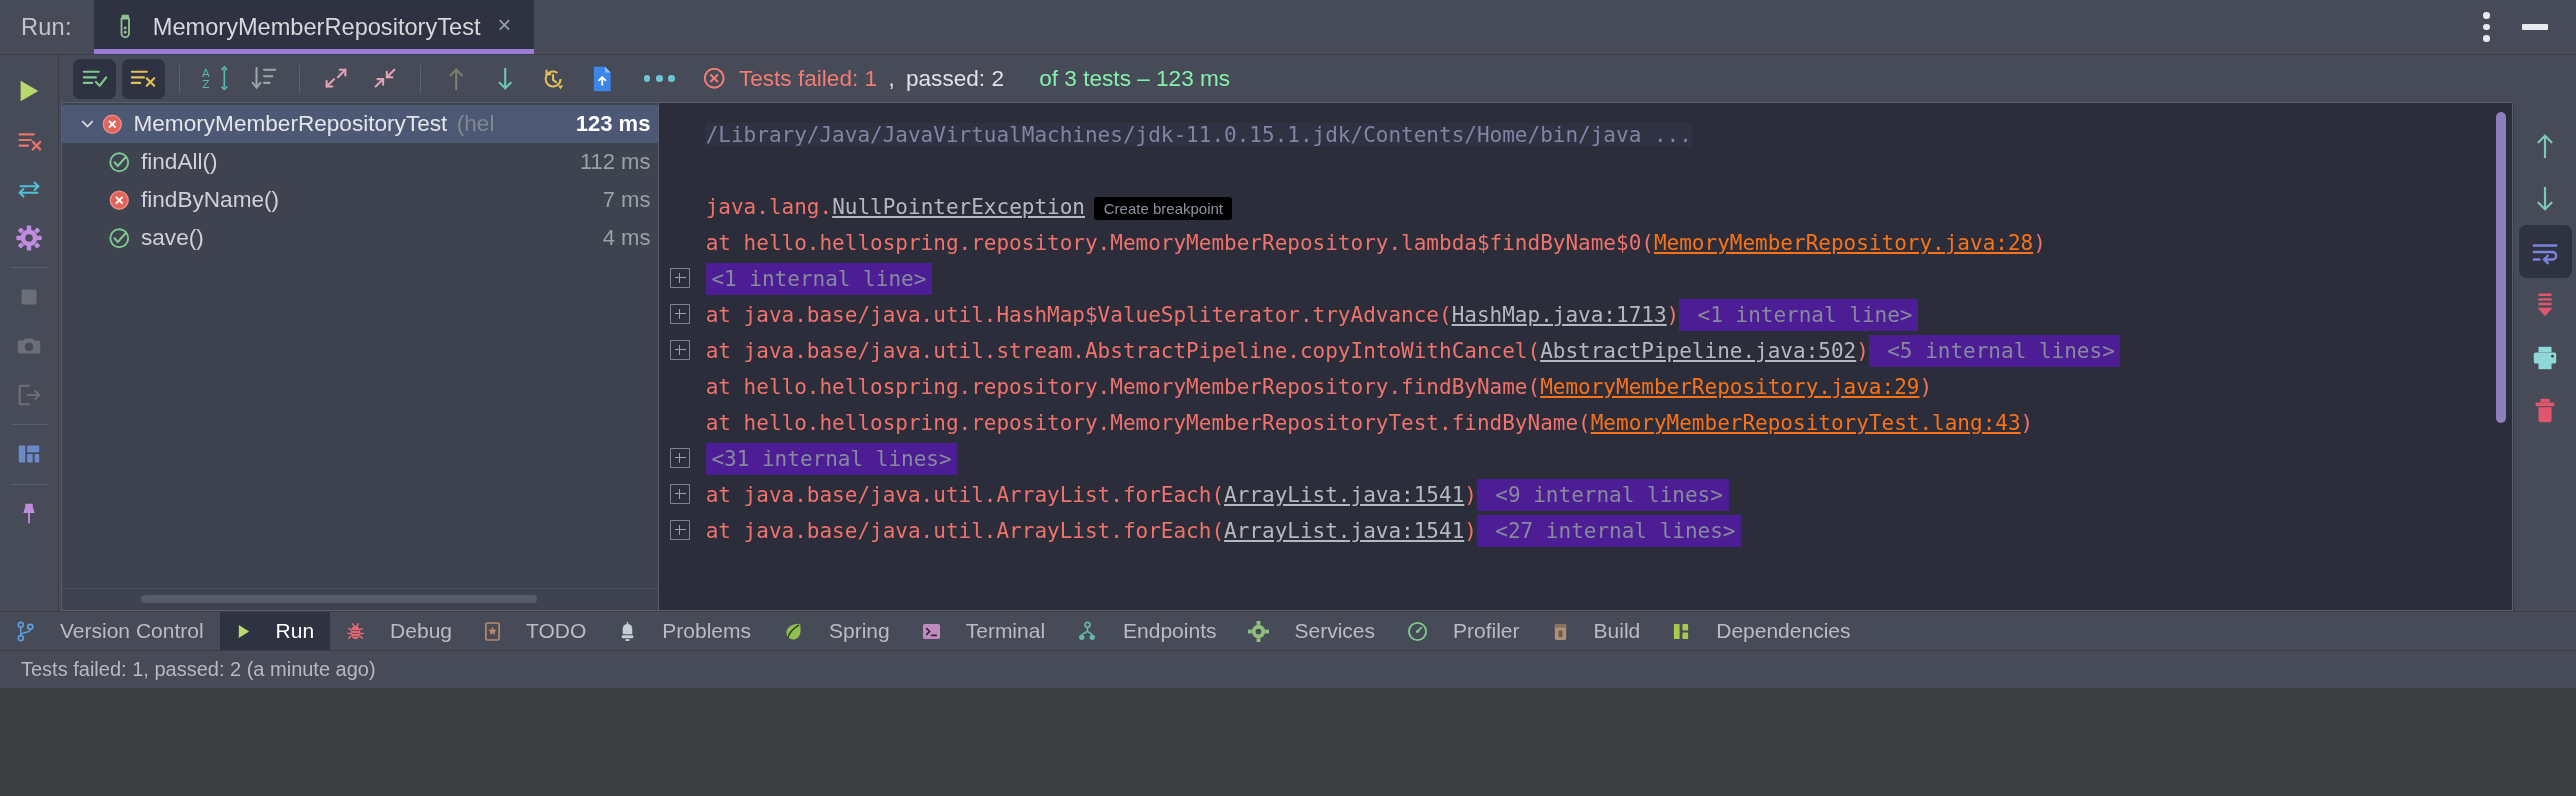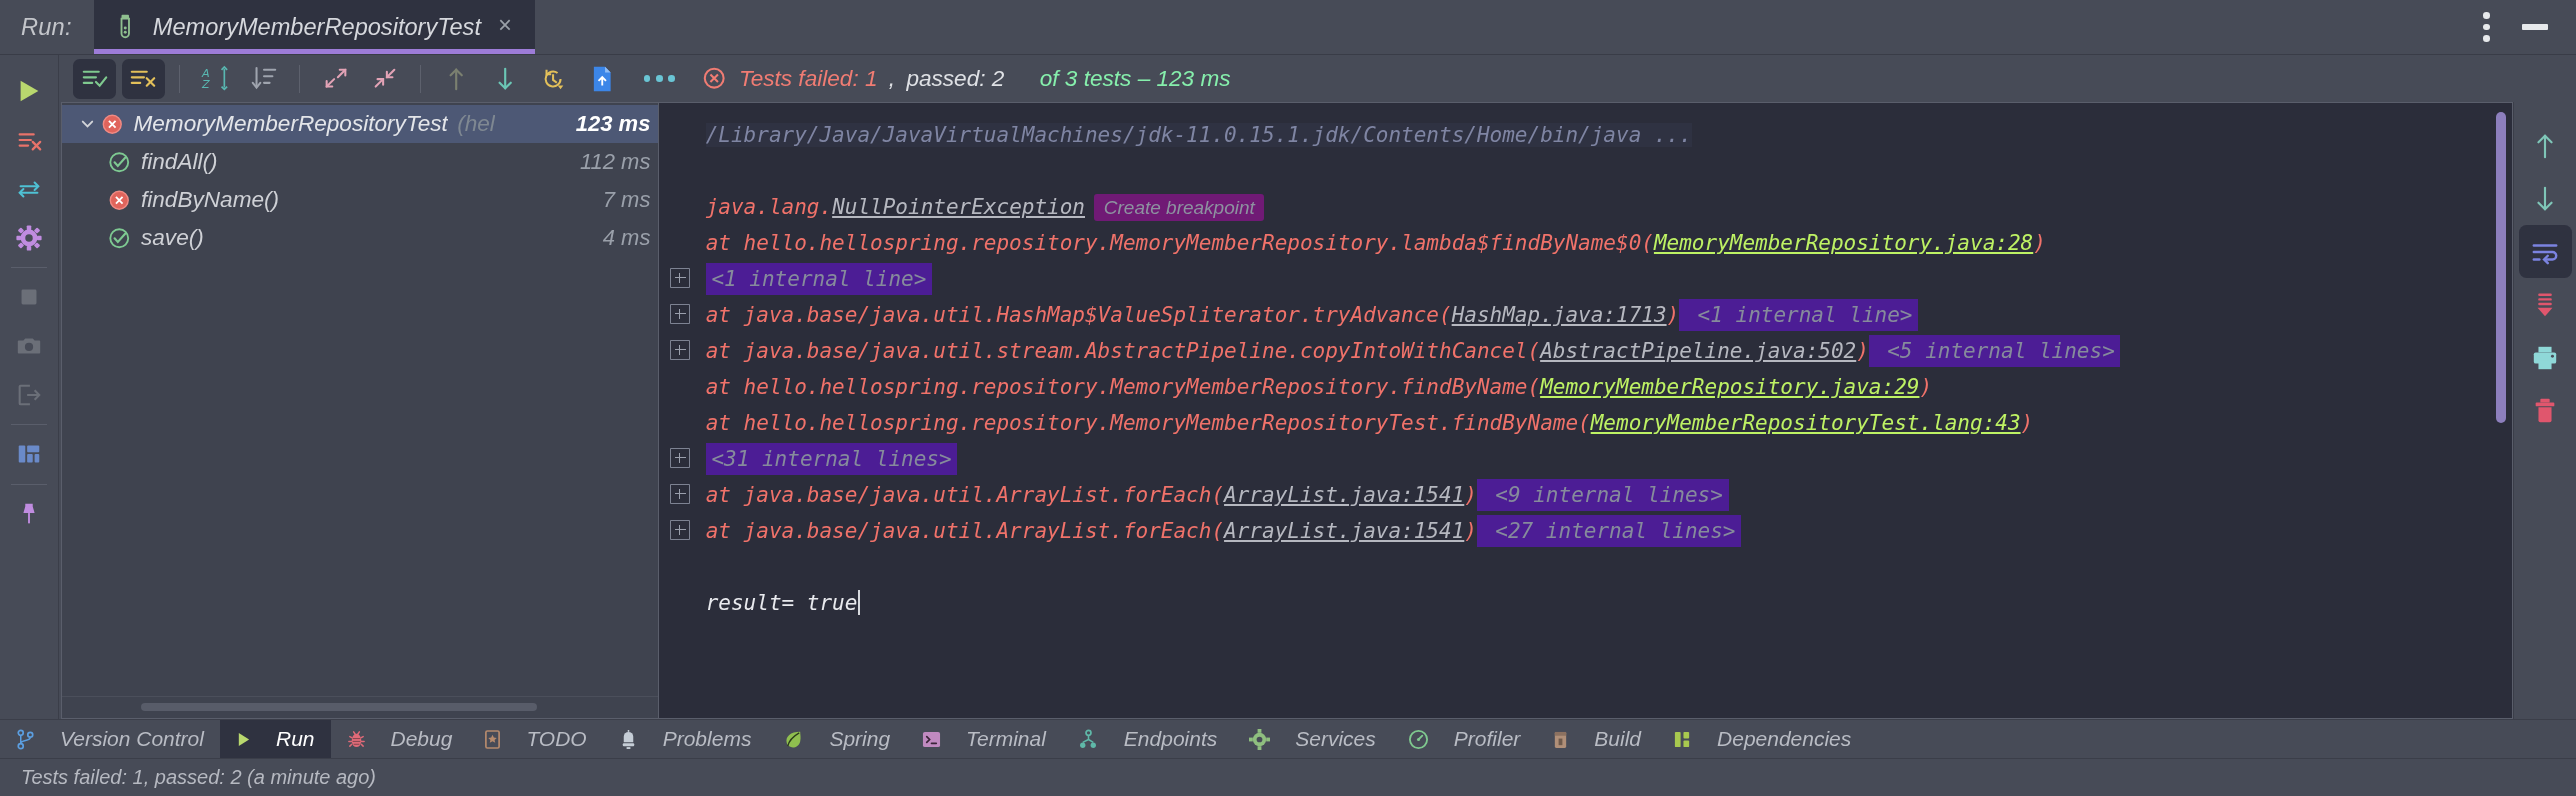--- a/index.html
+++ b/index.html
@@ -3,23 +3,23 @@
 <meta charset="utf-8">
 <style>
   html,body{margin:0;padding:0;background:#3c3f41;}
   body{
     width:2576px;height:796px;overflow:hidden;
     font-family:"Liberation Sans", sans-serif;
     color:#bbbdc2;
     -webkit-font-smoothing:antialiased;
   }
   .app{
-    position:relative;width:2576px;height:796px;
+    position:relative;width:2576px;height:688px;
     background:#474b57;
-    display:flex;flex-direction:column;font-style:italic;
+    display:flex;flex-direction:column;
   }
 
   
   .titlebar{
     position:relative;height:54px;flex:0 0 54px;
     background:#474b57;
     display:flex;align-items:stretch;
     border-bottom:0.9px solid #393c47;
   }
   .run-label{
@@ -146,24 +146,24 @@
     font-family:"DejaVu Sans Mono", monospace;
     font-size:21px;line-height:36px;
     padding-top:14px;white-space:nowrap;
     color:#c5c8d1;
   }
   .cline{height:36px;padding-left:3.8px;}
   .cline.blank{height:36px;}
   .c-path{color:#7f85a3;background:#2f3242;}
   .c-exc{color:#f0726a;}
   .c-link{color:#b6b8c0;text-decoration:underline;}
-  .c-link-purple{color:#bef264;text-decoration:underline;}
+  .c-link-purple{color:#f97316;text-decoration:underline;}
   .badge-bp{
-    background:#701a75;color:#8d92a0;font-family:"Liberation Sans",sans-serif;
-    font-size:19px;padding:2.8px 9.4px;border-radius:3px;margin-left:9.4px;
+    background:#000000;color:#8d92a0;font-family:"Liberation Sans",sans-serif;
+    font-size:15px;padding:2.8px 9.4px;border-radius:3px;margin-left:9.4px;
   }
   .c-internal{color:#868b9c;background:#32354400;}
   .c-intbg{background:#4c1d95;padding:3.8px 5.7px;}
   .c-result{color:#e9eaee;}
   .caret{display:inline-block;width:1.9px;height:24.5px;background:#d7d9de;vertical-align:-4.7px;margin-left:0.9px;}
 
   .console-scroll{
     position:absolute;right:5.7px;top:9.4px;bottom:9.4px;width:10.4px;
   }
   .console-scroll i{
@@ -559,23 +559,20 @@
             <div class="cline">
               <span class="c-internal c-intbg">    &lt;31 internal lines&gt;</span>
             </div>
             <div class="cline">
               <span class="c-exc">    at java.base/java.util.ArrayList.forEach(</span><span class="c-link">ArrayList.java:1541</span><span class="c-exc">)</span><span class="c-internal c-intbg"> &lt;9 internal lines&gt;</span>
             </div>
             <div class="cline">
               <span class="c-exc">    at java.base/java.util.ArrayList.forEach(</span><span class="c-link">ArrayList.java:1541</span><span class="c-exc">)</span><span class="c-internal c-intbg"> &lt;27 internal lines&gt;</span>
             </div>
             <div class="cline blank"></div>
-            <div class="cline">
-              <span class="c-result">result= true</span><span class="caret"></span>
-            </div>
           </div>
 
           <div class="console-scroll">
               <i></i>
             </div>
         </div>
 
         <div class="right-rail">
           <div class="rr-btn">
             <svg width="28" height="30" viewBox="0 0 30 32">

